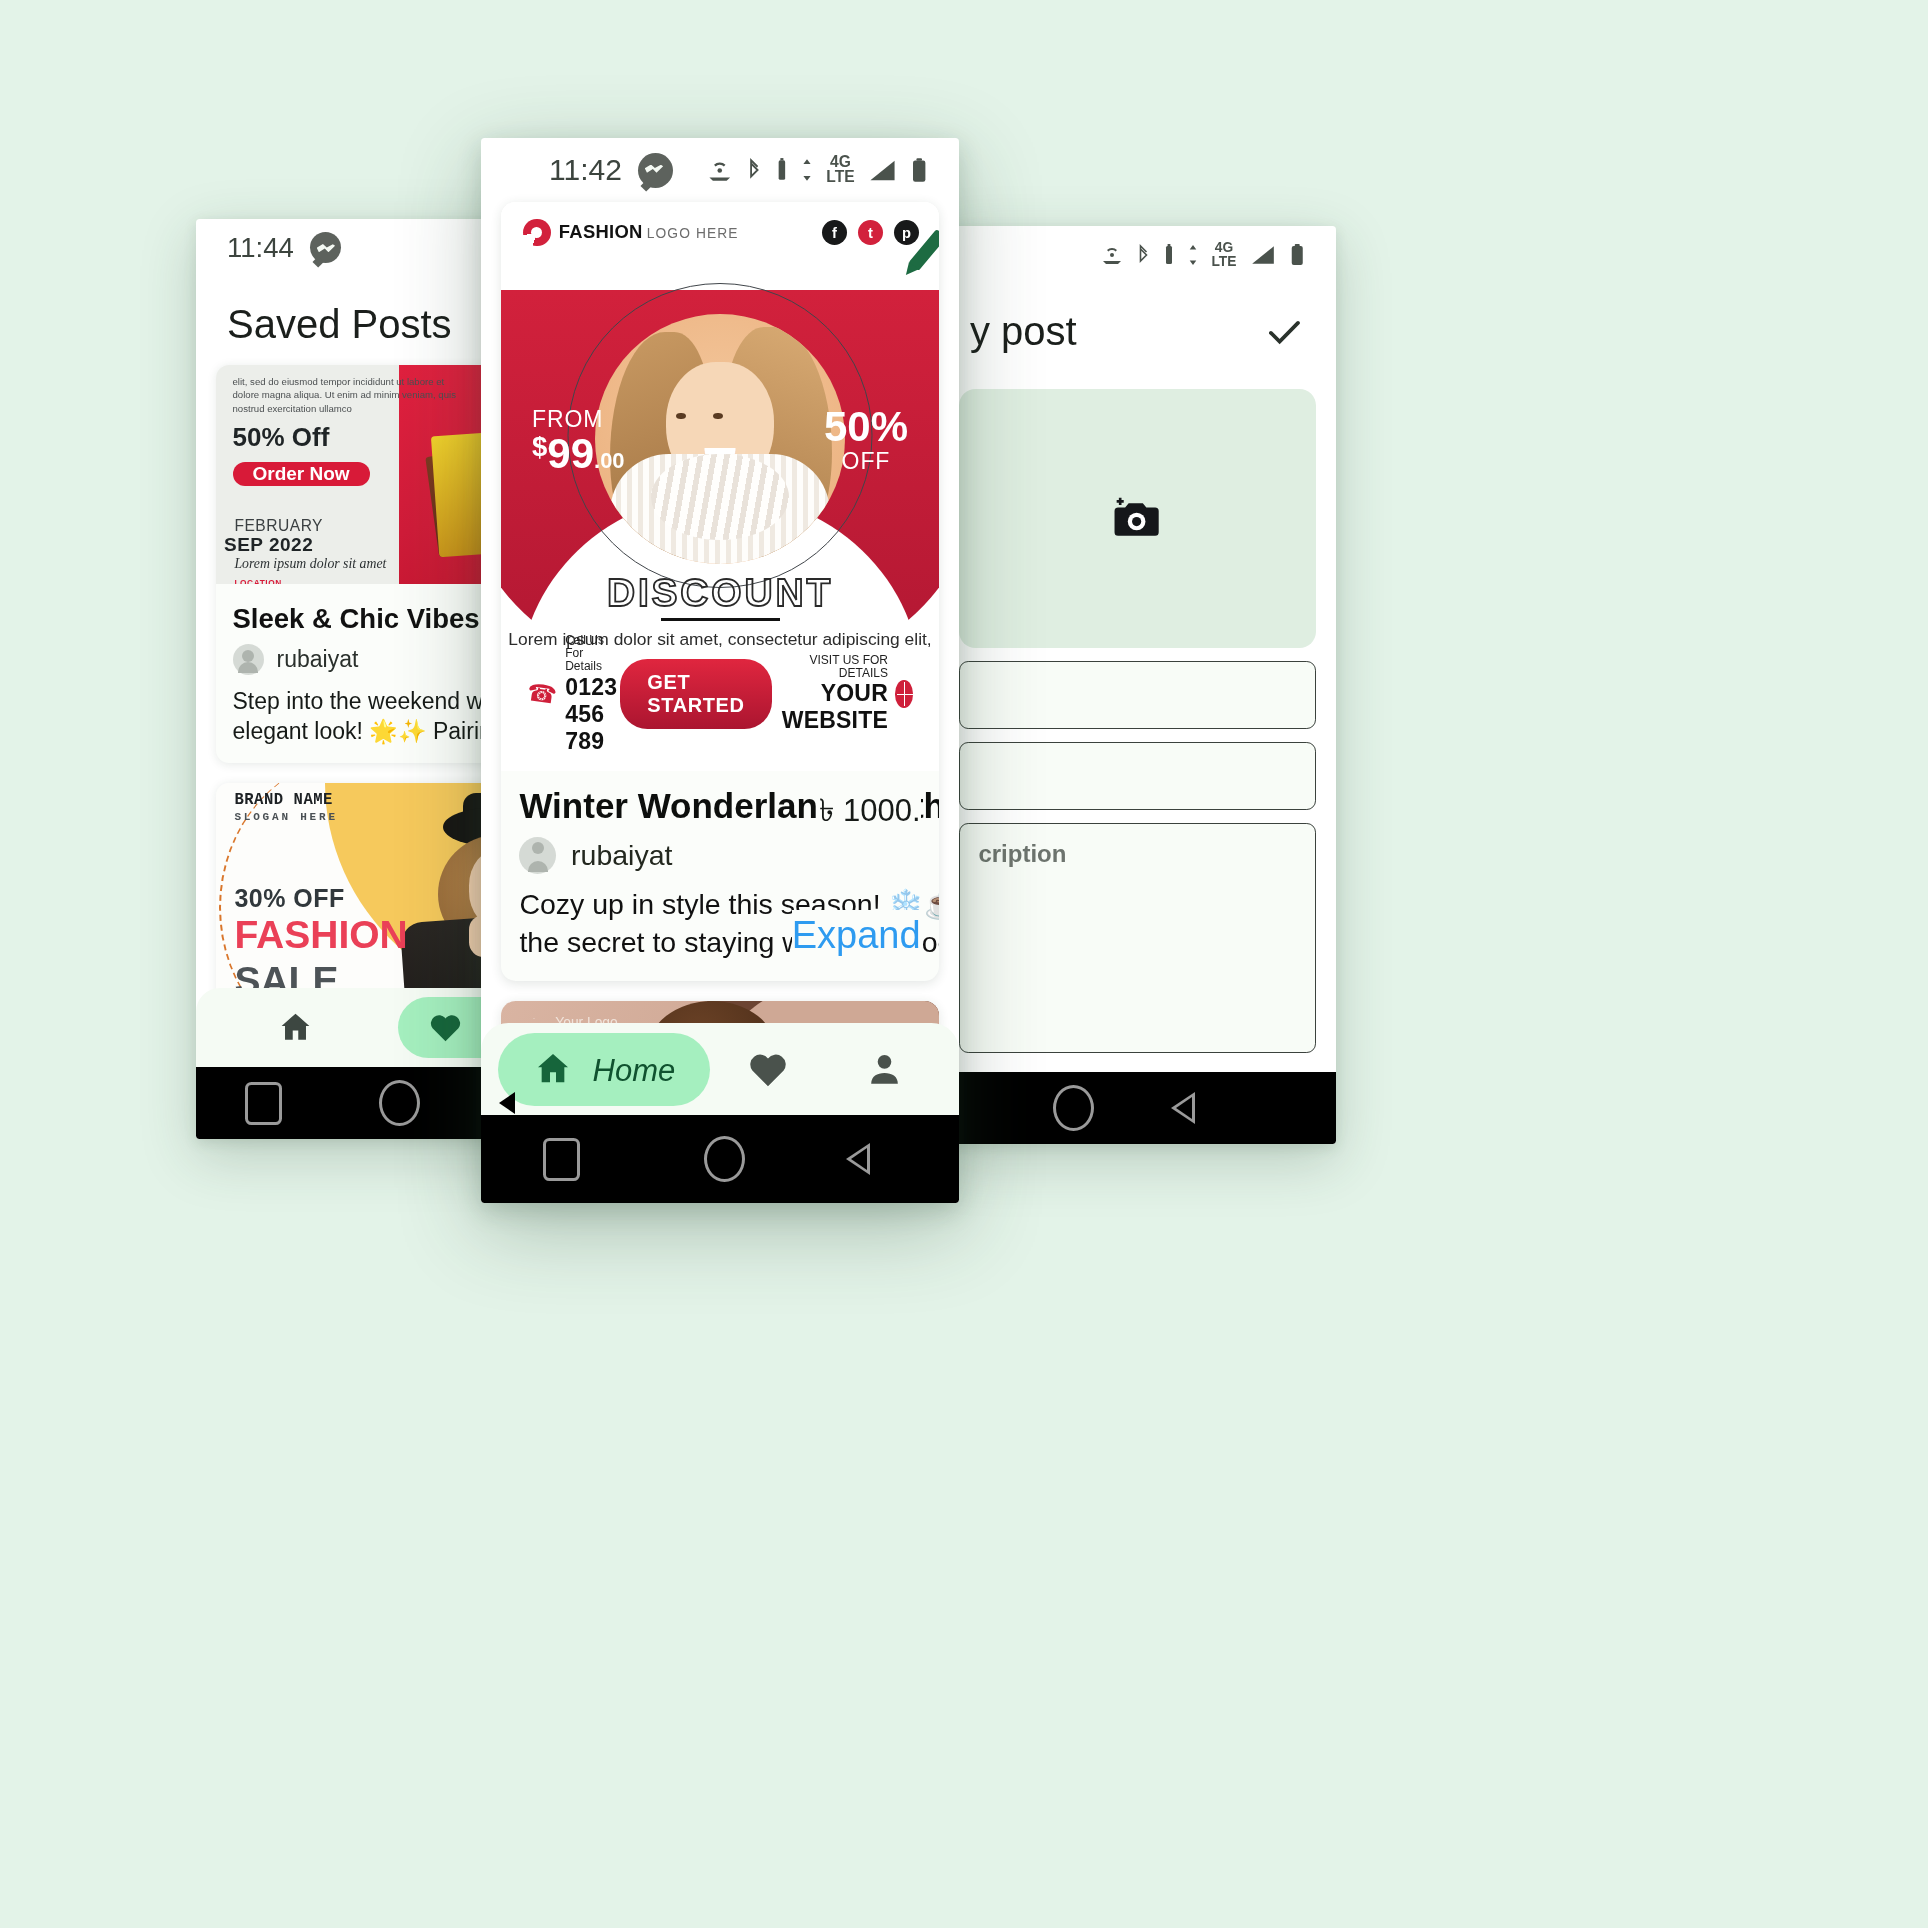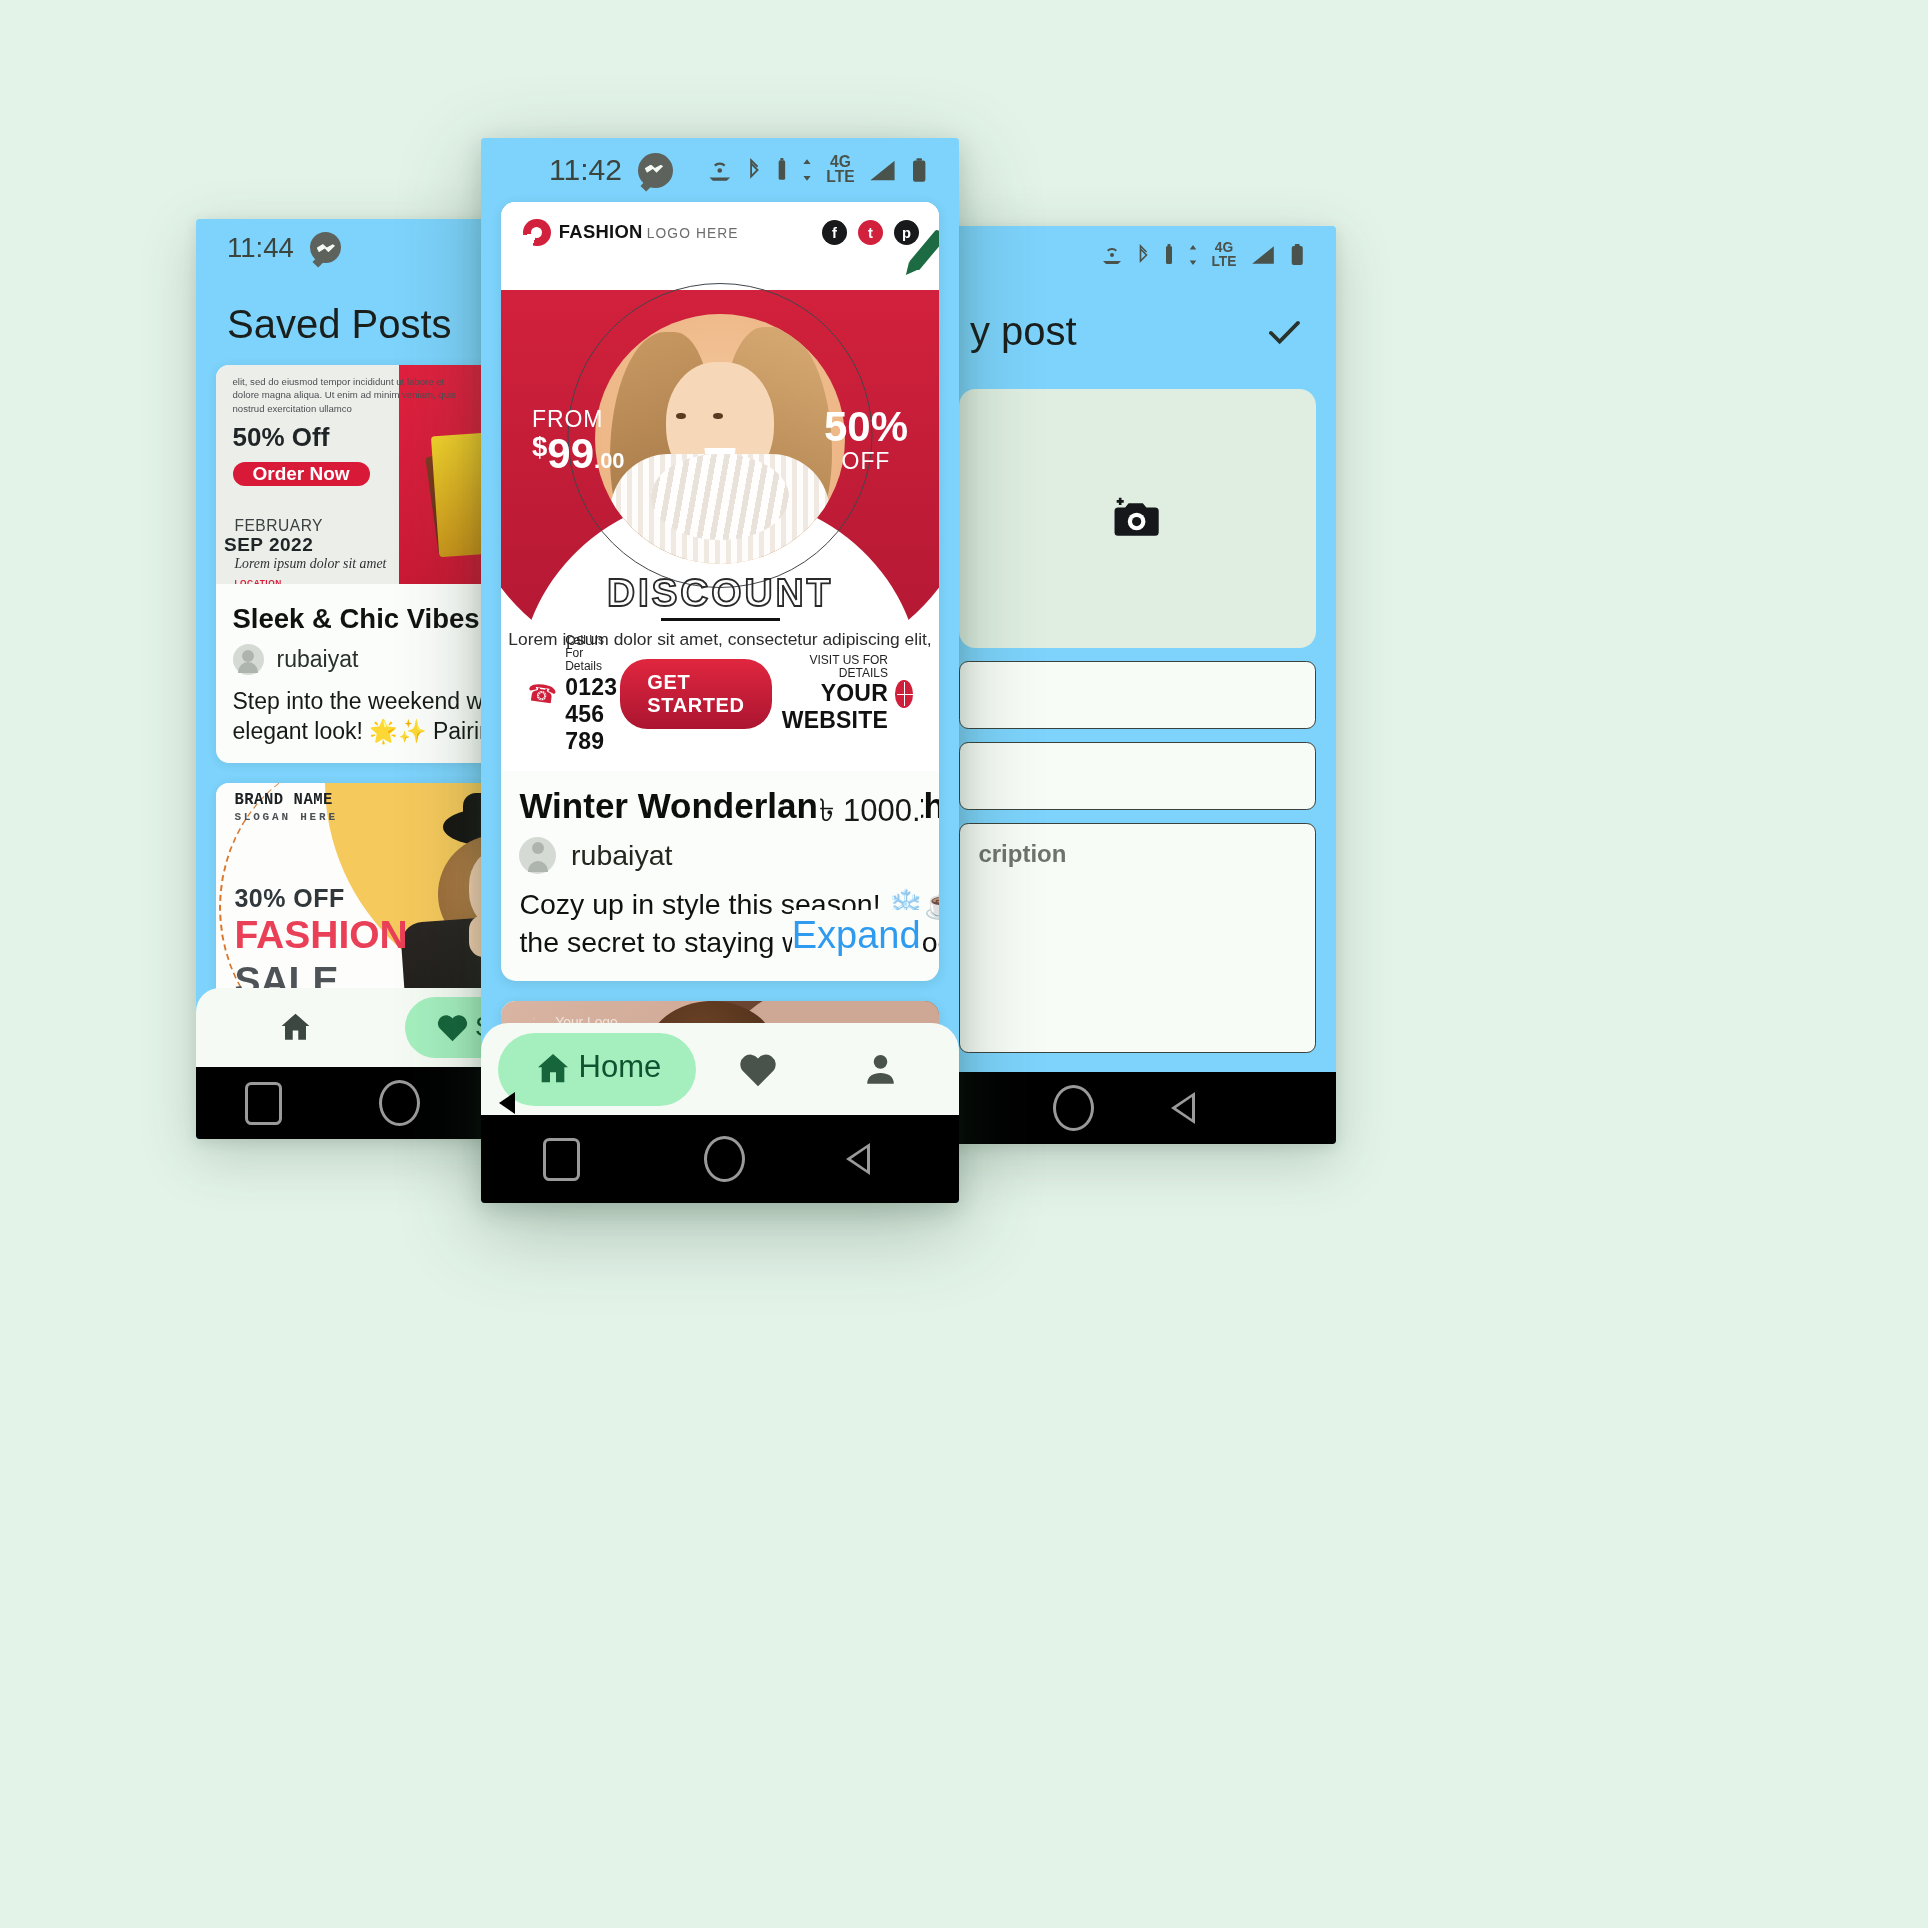--- a/index.html
+++ b/index.html
@@ -5,21 +5,21 @@
   html,body{margin:0;padding:0;}
   body{
     width:1928px;height:1928px;overflow:hidden;
     background:#e3f3e8;
     font-family:"Liberation Sans", sans-serif;
     position:relative;
   }
   .stage{position:absolute;inset:0;}
 
   
-  .phone{position:absolute;background:#7dd3fc;overflow:hidden;
+  .phone{position:absolute;background:#ffffff;overflow:hidden;
          box-shadow:0 16.5px 55px rgba(40,70,50,.22), 0 3.7px 13px rgba(40,70,50,.12);}
   .phone .statusbar{height:57px;display:flex;align-items:center;
       padding:0 31px;font-size:27.5px;color:#3c443e;box-sizing:border-box;}
   .sb-left{display:flex;align-items:center;gap:16.5px;}
   .sb-right{margin-left:auto;display:flex;align-items:center;gap:13px;}
   .msgr{width:31px;height:31px;border-radius:50%;background:#5d625d;position:relative;display:inline-block;}
   .msgr:after{content:"";position:absolute;left:6.4px;top:12px;width:18.4px;height:8.3px;
       background:#f4f9f3;
       clip-path:polygon(0 45%,34% 0,55% 42%,88% 4%,100% 22%,64% 100%,44% 55%,12% 100%);}
   .msgr:before{content:"";position:absolute;left:3.7px;bottom:-2.8px;width:8.3px;height:8.3px;
@@ -50,21 +50,21 @@
   .avatar:before{content:"";position:absolute;left:50%;top:5.5px;transform:translateX(-50%);
       width:12px;height:12px;border-radius:50%;background:#aeb4ae;}
   .avatar:after{content:"";position:absolute;left:50%;bottom:1.8px;transform:translateX(-50%);
       width:20px;height:11px;border-radius:10px 10px 0 0;background:#aeb4ae;}
   .post-username{font-size:23px;color:#2a302c;}
   .post-desc{font-size:23px;line-height:1.32;color:#161a17;white-space:nowrap;}
 
   .bottomnav{position:absolute;left:0;right:0;bottom:72px;height:79px;background:#f5fbf4;
              display:flex;align-items:center;border-radius:24px 24px 0 0;}
   .nav-item{flex:1;display:flex;align-items:center;justify-content:center;gap:13px;}
-  .nav-pill{background:#a5efbf;border-radius:40px;padding:14.7px 31px;display:flex;align-items:flex-start;gap:6px;}
+  .nav-pill{background:#a5efbf;border-radius:40px;padding:14.7px 31px;display:flex;align-items:flex-end;gap:20px;font-style:italic;}
   .nav-pill span{font-size:27px;color:#10522f;font-weight:500;}
 
   
   #phone-right{left:939px;top:226px;width:397px;height:918px;border-radius:3.7px;}
   #phone-right .title{font-size:40px;color:#1b1f1c;padding:26px 31px 20px;display:flex;align-items:center;}
   .check{margin-left:auto;}
   .photo-box{margin:14.7px 20px 0;height:259px;background:#dfeee1;border-radius:16.5px;
              display:flex;align-items:center;justify-content:center;}
   .field{margin:13px 20px 0;height:68px;border:1.8px solid #3b423d;border-radius:9.2px;
          display:flex;align-items:center;padding:0 18.4px;box-sizing:border-box;

